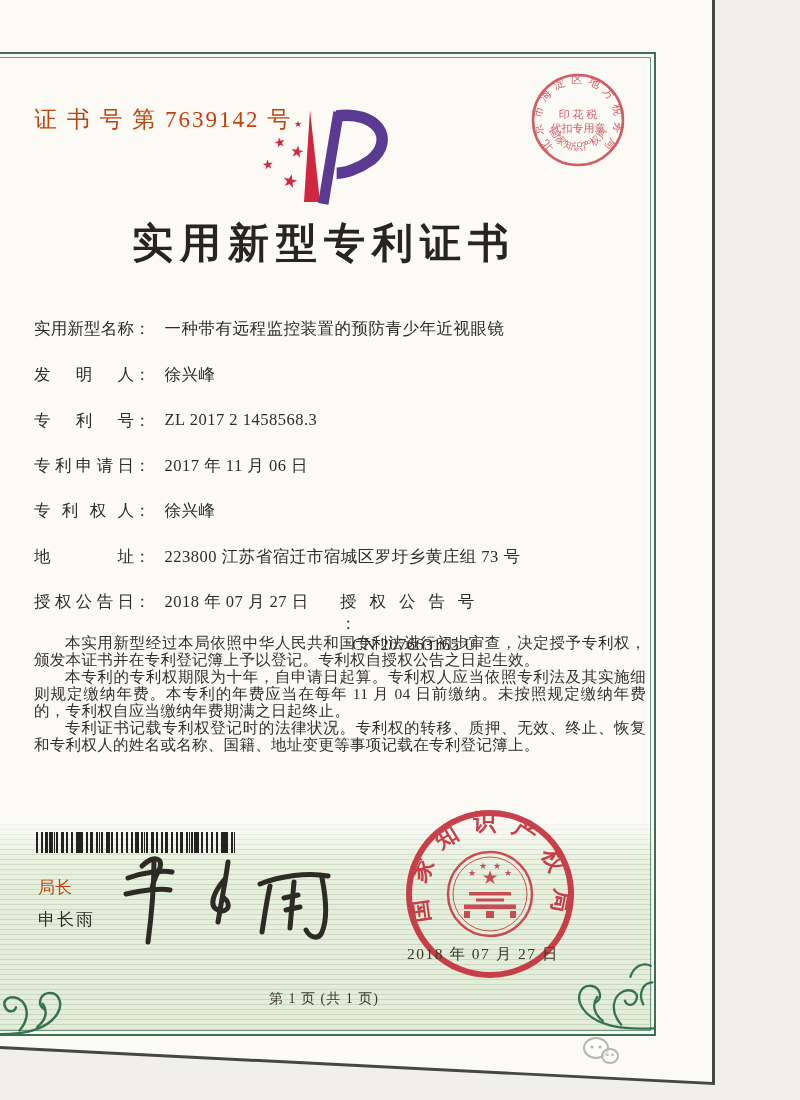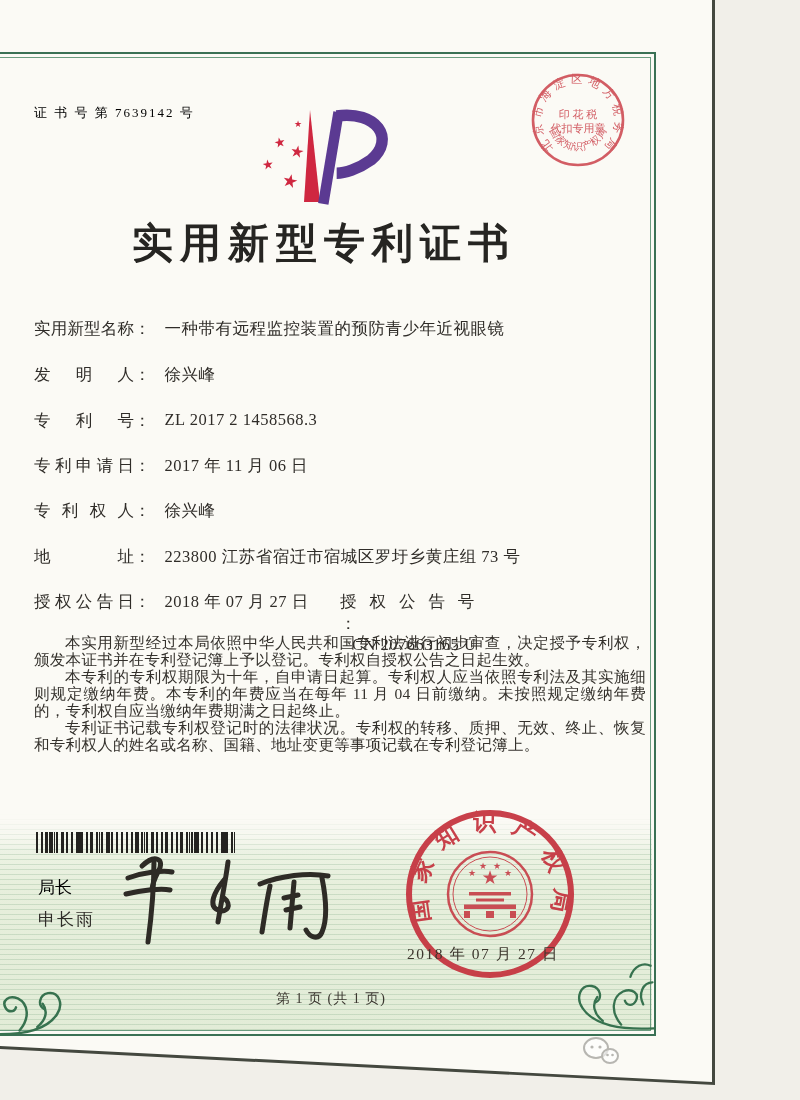--- a/index.html
+++ b/index.html
@@ -25,21 +25,21 @@
       linear-gradient(to bottom, rgba(236,243,229,0) 0, rgba(233,241,224,0.85) 34px, #e7efdc 70px, #e2ecd7 100%);
     -webkit-mask-image:linear-gradient(to bottom, transparent 0, #000 42px);
     mask-image:linear-gradient(to bottom, transparent 0, #000 42px);
   }
   
   .frame{position:absolute;left:-8px;top:52px;width:660px;height:980px;
     border:2.5px solid #3a7155;z-index:2;}
   .frame-inner{position:absolute;inset:3px;border:1px solid #6b9c80;}
   .corner-orn{position:absolute;z-index:2;}
   
-  .certno{position:absolute;left:34px;top:104px;font-size:13px;letter-spacing:2px;color:#000000;z-index:3;text-align:right;}
+  .certno{position:absolute;left:34px;top:104px;font-size:23px;letter-spacing:2px;color:#c2410c;z-index:3;text-align:right;}
   
   .logo{position:absolute;left:248px;top:106px;width:140px;height:104px;z-index:3;}
   .logo .star{position:absolute;color:#cf2740;line-height:1;font-family:"DejaVu Sans",sans-serif;}
   .wedge{position:absolute;left:56px;top:4px;width:0;height:0;
     border-left:6px solid transparent;border-right:10px solid transparent;
     border-bottom:92px solid #cf2740;}
   .logo-p{position:absolute;left:60px;top:0;}
   
   .title{position:absolute;left:0;top:216px;width:648px;text-align:center;z-index:3;
     font-size:41px;font-weight:600;letter-spacing:7px;color:#262522;}
@@ -55,30 +55,30 @@
   
   .paras{position:absolute;left:34px;top:634px;width:612px;z-index:3;}
   .paras p{margin:0;font-size:15.5px;line-height:17px;text-indent:2em;text-align:justify;color:#34312c;letter-spacing:.3px;}
   
   .barcode{position:absolute;left:36px;top:832px;width:200px;height:21px;z-index:3;
     background-image:
       repeating-linear-gradient(90deg,#23221f 0 2px,transparent 2px 5px),
       repeating-linear-gradient(90deg,#23221f 0 1px,transparent 1px 9px),
       repeating-linear-gradient(90deg,transparent 0 13px,#23221f 13px 16px,transparent 16px 29px);}
   
-  .director-title{position:absolute;left:38px;top:876px;font-size:17px;color:#000000;z-index:3;}
+  .director-title{position:absolute;left:38px;top:876px;font-size:17px;color:#c2410c;z-index:3;}
   .director-name{position:absolute;left:38px;top:908px;font-size:17px;letter-spacing:2px;color:#2f2c28;z-index:3;}
   .signature{position:absolute;left:108px;top:850px;z-index:3;}
   
   .seal{position:absolute;left:398px;top:802px;width:184px;height:184px;z-index:3;opacity:.93;}
   .seal-date{position:absolute;left:398px;top:944px;width:170px;text-align:center;z-index:4;
     font-size:15.5px;letter-spacing:1.5px;color:#3c362d;}
   
   .footer{position:absolute;left:0;top:990px;width:648px;text-align:center;z-index:3;
-    font-size:14px;color:#3a362f;letter-spacing:1px;padding-left:7px;}
+    font-size:14px;color:#3a362f;letter-spacing:1px;}
   
   .watermark{position:absolute;left:582px;top:1036px;display:flex;align-items:center;gap:5px;z-index:20;}
   .watermark .wm-text{font-family:"Liberation Sans","DejaVu Sans",sans-serif;font-size:27px;font-weight:700;
     letter-spacing:2px;color:rgba(168,167,162,0.85);text-shadow:0 1px 0 rgba(255,255,255,0.9);}
   svg text{font-family:"Liberation Serif","DejaVu Serif",serif;}
 </style>
 </head>
 <body>
 
 <div class="sheet-edge"></div>

